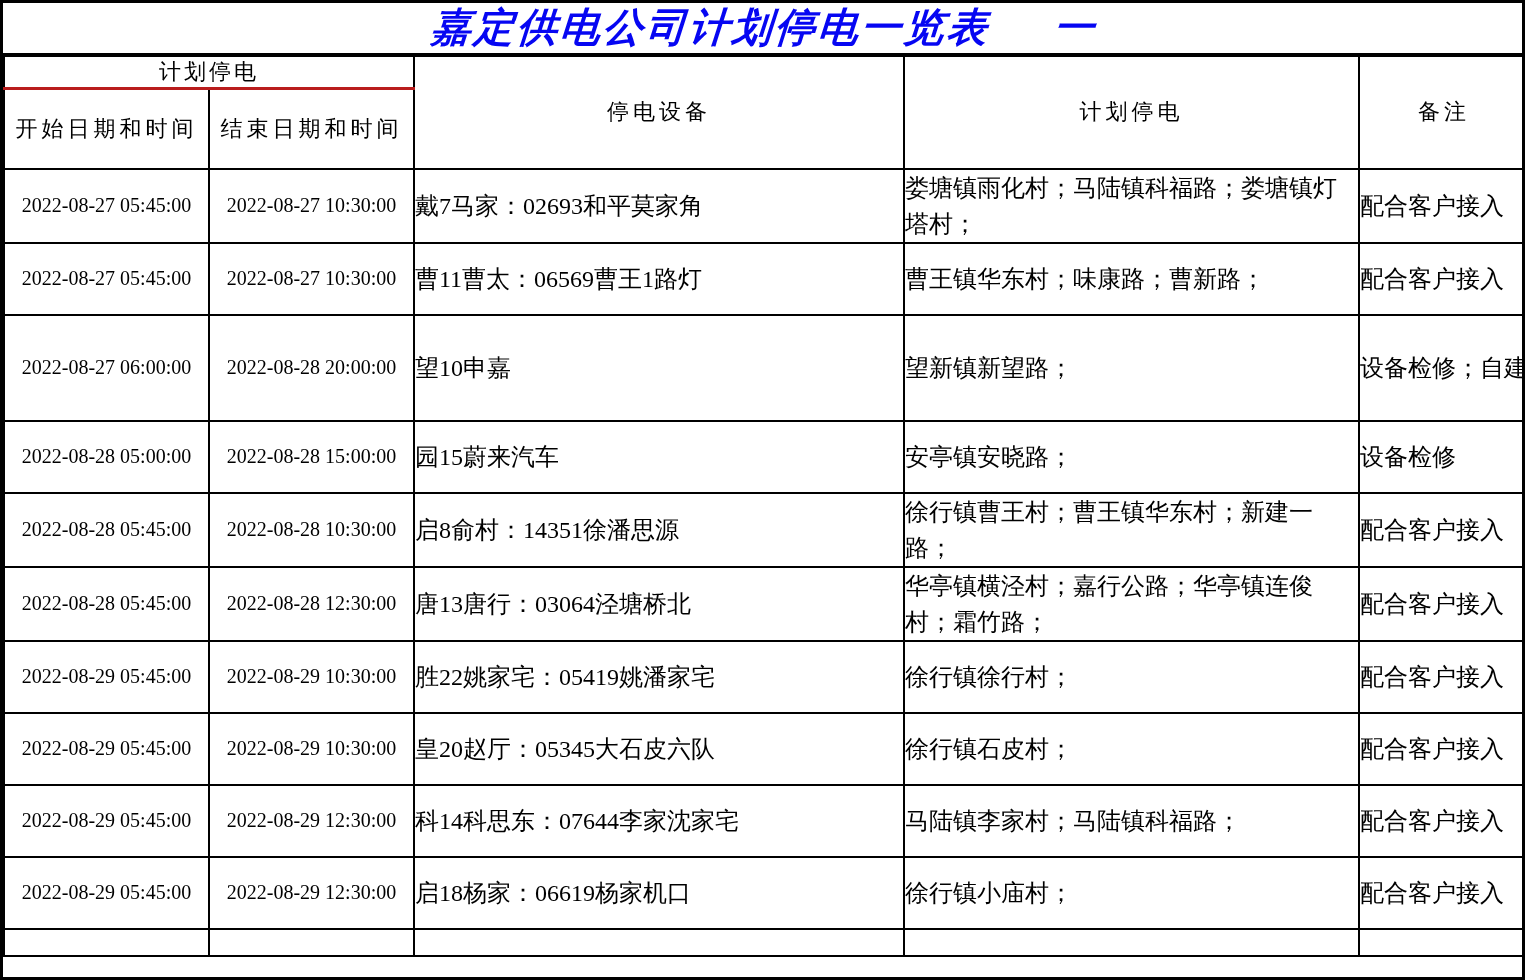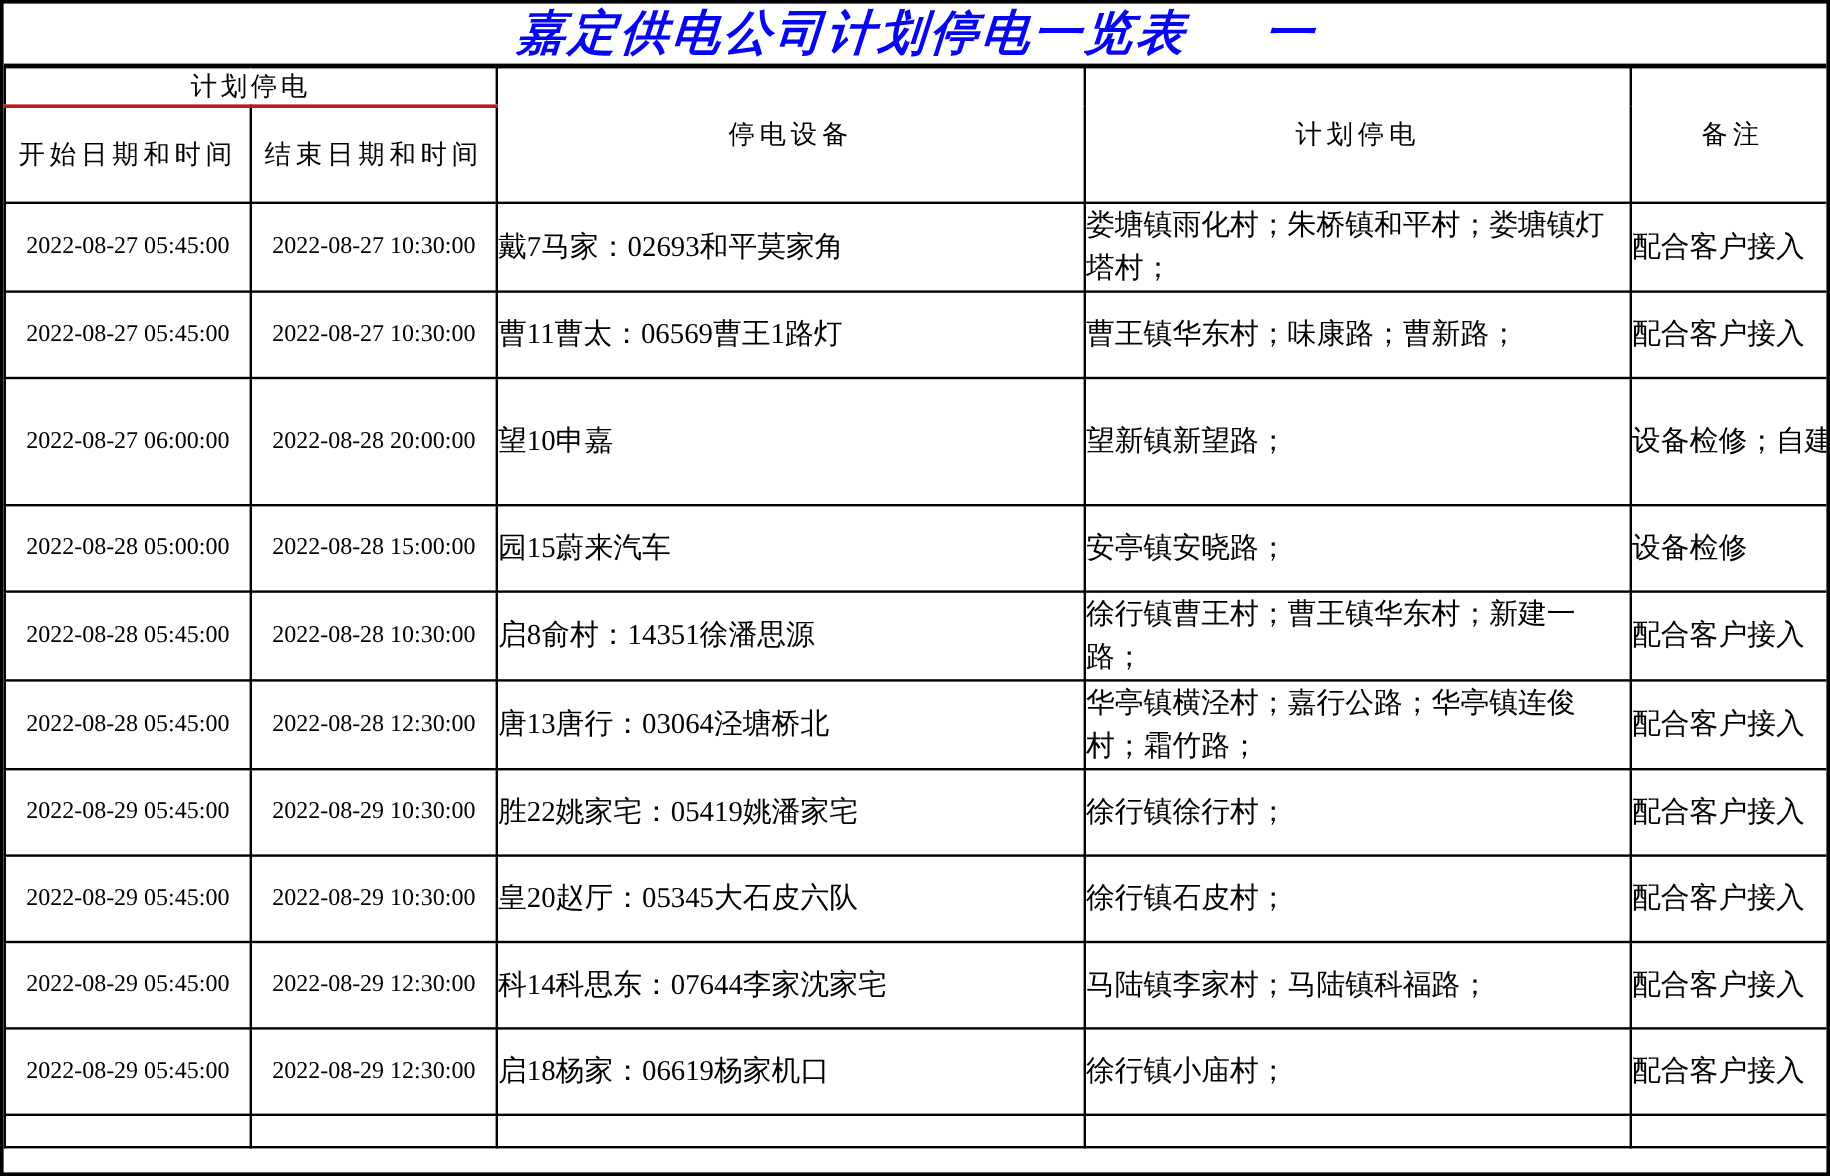--- a/index.html
+++ b/index.html
@@ -126,21 +126,21 @@
       <tr class="h2">
         <th>开始日期和时间</th>
         <th>结束日期和时间</th>
       </tr>
     </thead>
     <tbody>
         <tr>
     <td class="c-date">2022-08-27 05:45:00</td>
     <td class="c-date">2022-08-27 10:30:00</td>
     <td class="c-device">戴7马家：02693和平莫家角</td>
-    <td class="c-scope">娄塘镇雨化村；朱桥镇和平村；娄塘镇灯塔村；</td>
+    <td class="c-scope">娄塘镇雨化村；马陆镇科福路；娄塘镇灯塔村；</td>
     <td class="c-remark">配合客户接入</td>
   </tr>
         <tr>
     <td class="c-date">2022-08-27 05:45:00</td>
     <td class="c-date">2022-08-27 10:30:00</td>
     <td class="c-device">曹11曹太：06569曹王1路灯</td>
     <td class="c-scope">曹王镇华东村；味康路；曹新路；</td>
     <td class="c-remark">配合客户接入</td>
   </tr>
         <tr>

